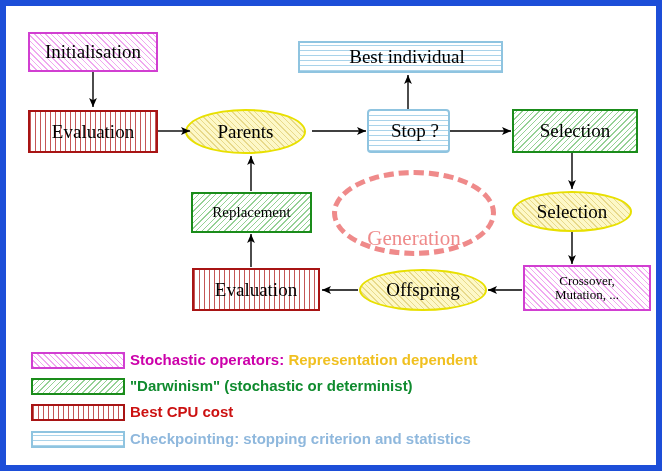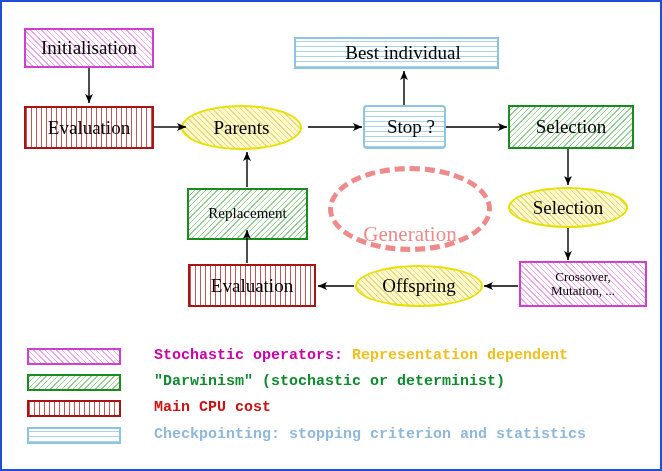--- a/index.html
+++ b/index.html
@@ -5,21 +5,21 @@
   html, body {
     margin: 0;
     padding: 0;
     background: #ffffff;
   }
   #canvas {
     position: relative;
     width: 662px;
     height: 471px;
     background: #ffffff;
-    border: 2px solid #1d4ed8;
+    border: 6px solid #1d4ed8;
     box-sizing: border-box;
     overflow: hidden;
     font-family: "Liberation Serif", "DejaVu Serif", serif;
   }
 
   
   .node {
     position: absolute;
     box-sizing: border-box;
     display: flex;
@@ -104,25 +104,24 @@
     position: absolute;
     width: 94px;
     height: 17px;
     box-sizing: border-box;
     border-width: 2px;
     border-style: solid;
   }
   .legend-text {
     position: absolute;
     left: 124px;
-    font-family: Liberation Mono, monospace;
+    font-family: Liberation Sans, sans-serif;
     font-size: 15px;
     font-weight: bold;
     white-space: nowrap;
-    margin-left: 28px;
   }
   .legend-text .sub { font-weight: bold; }
 </style>
 </head>
 <body>
 
 <div id="canvas">
 
   <svg id="arrows" viewBox="0 0 662 471" xmlns="http://www.w3.org/2000/svg">
     <defs>
@@ -171,21 +170,21 @@
   </div>
 
   <div class="node rect fill-green" style="left:506px; top:103px; width:126px; height:44px; font-size:19px;">
     <span class="lbl">Selection</span>
   </div>
 
   <div class="node rect fill-blue" style="left:292px; top:35px; width:205px; height:32px; font-size:19px;">
     <span class="lbl">Best individual</span>
   </div>
 
-  <div class="node rect fill-green" style="left:185px; top:186px; width:121px; height:52px; font-size:15px;">
+  <div class="node rect fill-green" style="left:185px; top:186px; width:121px; height:41px; font-size:15px;">
     <span class="lbl">Replacement</span>
   </div>
 
   <div class="generation" style="left:326px; top:164px; width:164px; height:86px; font-size:21px;">
     <span class="lbl">Generation</span>
   </div>
 
   <div class="node ellipse fill-yellow" style="left:506px; top:185px; width:120px; height:41px; font-size:19px;">
     <span class="lbl">Selection</span>
   </div>
@@ -208,21 +207,21 @@
     <span>Stochastic operators:</span><span class="sub" style="color:#f0c020;">  Representation dependent</span>
   </div>
 
   <div class="legend-swatch fill-green" style="left:25px; top:372px;"></div>
   <div class="legend-text" style="top:371px; color:#0f8b2e;">
     <span>"Darwinism" (stochastic or determinist)</span>
   </div>
 
   <div class="legend-swatch fill-red" style="left:25px; top:398px;"></div>
   <div class="legend-text" style="top:397px; color:#cc1111;">
-    <span>Main CPU cost</span>
+    <span>Best CPU cost</span>
   </div>
 
   <div class="legend-swatch fill-blue" style="left:25px; top:425px;"></div>
   <div class="legend-text" style="top:424px; color:#8fb8dd;">
     <span>Checkpointing: stopping criterion and statistics</span>
   </div>
 
 </div>
 
 </body></html>

